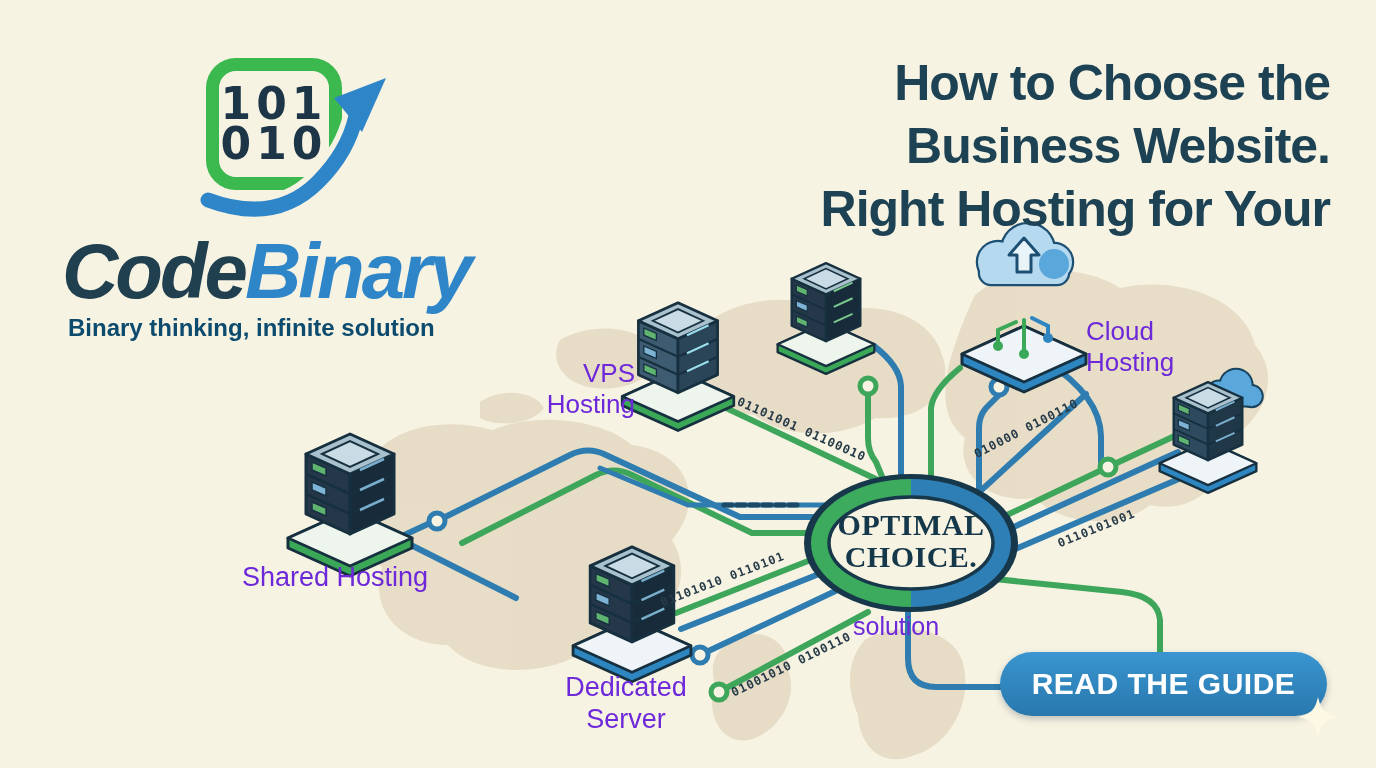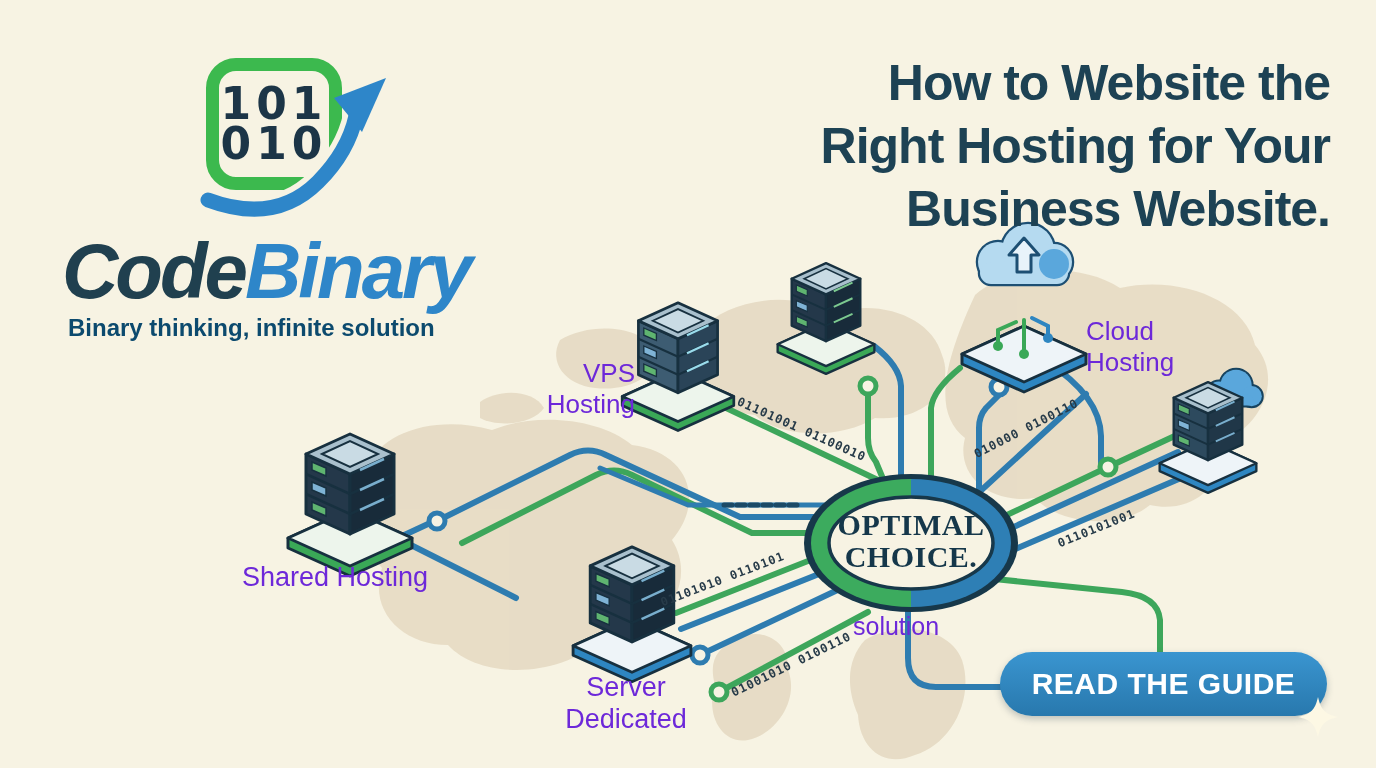--- a/index.html
+++ b/index.html
@@ -184,37 +184,37 @@
     <path d="M 18 140 Q 85 165 128 122 Q 158 92 166 56" fill="none" stroke="#f7f3e3" stroke-width="26" stroke-linecap="round"></path>
     <path d="M 18 140 Q 85 165 128 122 Q 158 92 166 56" fill="none" stroke="#2e86c9" stroke-width="15" stroke-linecap="round"></path>
     <polygon points="196,18 144,38 172,72" fill="#2e86c9"></polygon>
   </svg>
   <div class="wordmark">
     <span>Code</span><span class="blue">Binary</span>
   </div>
   <div class="tagline">Binary thinking, infinite solution</div>
 
   <div class="headline">
-    <div>How to Website the</div>
+    <div>How to Choose the</div>
+    <div>Business Website.</div>
     <div>Right Hosting for Your</div>
-    <div>Business Website.</div>
   </div>
 
   <div class="hosting-label" id="label-shared">Shared Hosting</div>
   <div class="hosting-label" id="label-vps">
     <div>VPS</div>
     <div>Hosting</div>
   </div>
   <div class="hosting-label" id="label-cloud">
     <div>Cloud</div>
     <div>Hosting</div>
   </div>
   <div class="hosting-label" id="label-dedicated">
+    <div>Dedicated</div>
     <div>Server</div>
-    <div>Dedicated</div>
   </div>
   <div class="center-label">
     <div>OPTIMAL</div>
     <div>CHOICE.</div>
   </div>
   <div class="hosting-label" id="label-solution">solution</div>
 
   <div class="cta">
     <span>READ THE GUIDE</span>
     <svg class="sparkle" width="46" height="46" viewBox="-23 -23 46 46">

